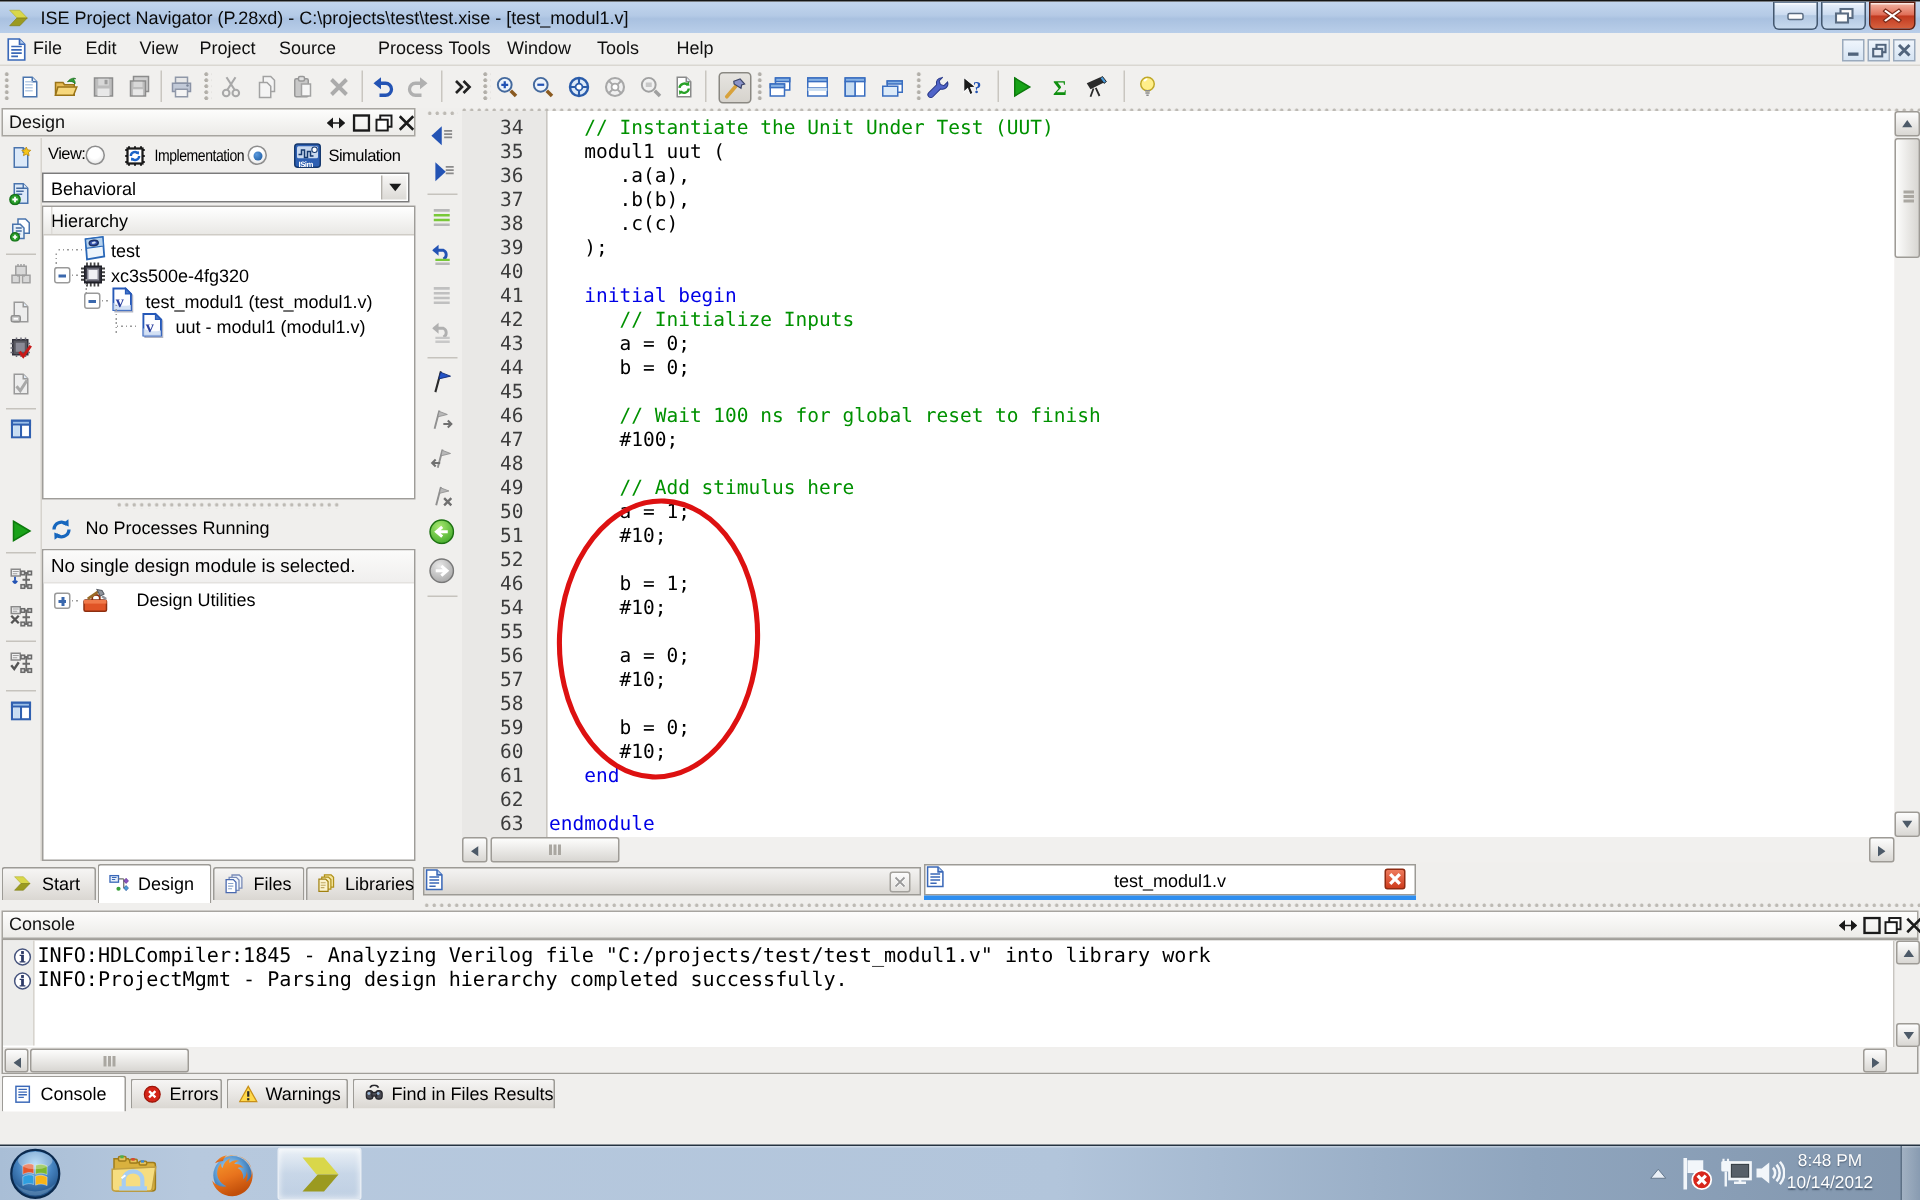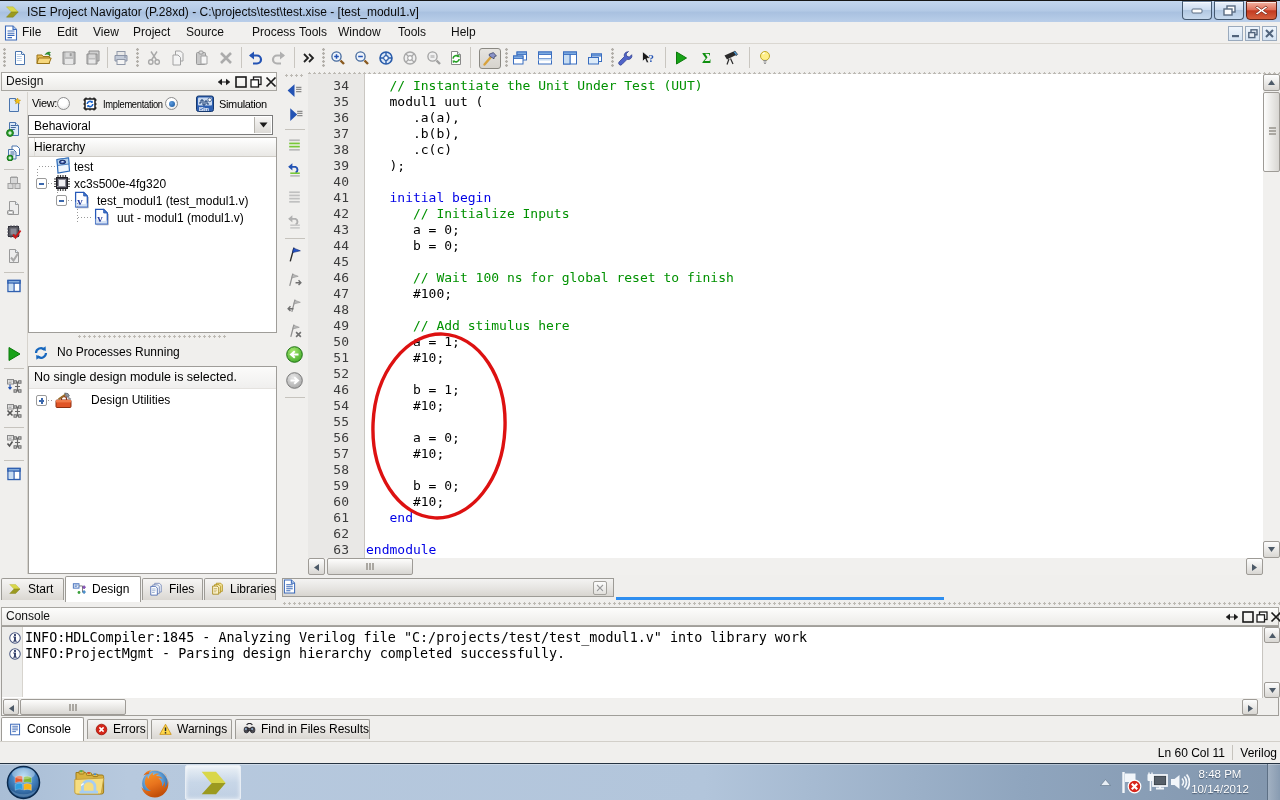--- a/index.html
+++ b/index.html
@@ -952,20 +952,29 @@
       <span class="etab" style="left:2px;top:6px;width:332px;height:19px"><span class="tab-ico" style="left:6px;top:2px"><svg viewBox="0 0 14 16" width="13" height="15">
             <path d="M1.5 1 h7.5 l3.5 3.5 V15 H1.5 Z" fill="#fff" stroke="#3a68b8" stroke-width="1.1"></path>
             <path d="M9 1 v3.5 h3.5" fill="#b8d0ee" stroke="#3a68b8" stroke-width="1.1"></path>
             <path d="M3.5 6h7M3.5 8.2h7M3.5 10.4h7M3.5 12.6h4.5" stroke="#3a68b8" stroke-width="1.1"></path>
           </svg></span><span class="closebox" style="right:6px;top:2px">
           <svg viewBox="0 0 12 12" width="12" height="12">
             <path d="M3 3 L9 9 M9 3 L3 9" stroke="#fdfdfd" stroke-width="2.4"></path>
             <path d="M3 3 L9 9 M9 3 L3 9" stroke="#9a9a9a" stroke-width="1.2"></path>
           </svg>
         </span></span>
+      <span class="etab active" style="left:336px;top:4px;width:328px;height:21px"><span class="tab-ico" style="left:6px;top:2px"><svg viewBox="0 0 14 16" width="13" height="15">
+            <path d="M1.5 1 h7.5 l3.5 3.5 V15 H1.5 Z" fill="#fff" stroke="#3a68b8" stroke-width="1.1"></path>
+            <path d="M9 1 v3.5 h3.5" fill="#b8d0ee" stroke="#3a68b8" stroke-width="1.1"></path>
+            <path d="M3.5 6h7M3.5 8.2h7M3.5 10.4h7M3.5 12.6h4.5" stroke="#3a68b8" stroke-width="1.1"></path>
+          </svg></span><span class="tab-label" style="left:0">test_modul1.v</span><span class="closebox red" style="right:6px;top:2px">
+          <svg viewBox="0 0 12 12" width="12" height="12">
+            <path d="M2.8 2.8 L9.2 9.2 M9.2 2.8 L2.8 9.2" stroke="#fff" stroke-width="2.2"></path>
+          </svg>
+        </span></span>
       <span style="position:absolute;left:336px;top:25px;width:328px;height:3px;background:#2e8ef0"></span>
     </div>
   <div class="abs dotrow" style="left:283px;top:602px;width:997px"></div>
 
   <div class="abs ptitle" id="console-title">
     <span class="pt-label">Console</span>
     <span class="pticon" style="left:1224px">
         <svg width="12" height="12" viewBox="0 0 12 12">
           <path d="M0.5 6 h11 M0.5 6 l3 -2.6 v5.2 z M11.5 6 l-3 -2.6 v5.2 z" fill="#1a1a1a" stroke="#1a1a1a" stroke-width="1"></path>
         </svg>
@@ -1074,25 +1083,20 @@
             <rect x="6" y="6.5" width="4" height="3" fill="#4a4a52" stroke="#26262c"></rect>
             <path d="M4.5 2.5 a4 4 0 0 1 7 0" fill="none" stroke="#26262c" stroke-width="1.4"></path>
             <circle cx="3.6" cy="7.4" r="1.2" fill="#9ab8d8"></circle>
             <circle cx="11.2" cy="7.4" r="1.2" fill="#9ab8d8"></circle>
           </svg>
         </span>
         <span class="tab-label" style="left:25px;line-height:18px">Find in Files Results</span>
       </span>
     </div>
 
-  <div class="abs" id="statusbar">
-    <span class="abs" style="right:55px;top:4px">Ln 60 Col 11</span>
-    <span class="abs" style="right:47px;top:3px;width:1px;height:15px;background:#c6c3bd"></span>
-    <span class="abs" style="right:3px;top:4px">Verilog</span>
-  </div>
 
   <div class="abs" id="taskbar">
     <span class="tb-item" style="left:6px;top:1px">
         <svg width="35" height="35" viewBox="0 0 35 35">
           <defs>
             <radialGradient id="orbg" cx="0.5" cy="0.3" r="0.8">
               <stop offset="0" stop-color="#9fd0f2"></stop>
               <stop offset="0.45" stop-color="#4583c0"></stop>
               <stop offset="1" stop-color="#123c6e"></stop>
             </radialGradient>

